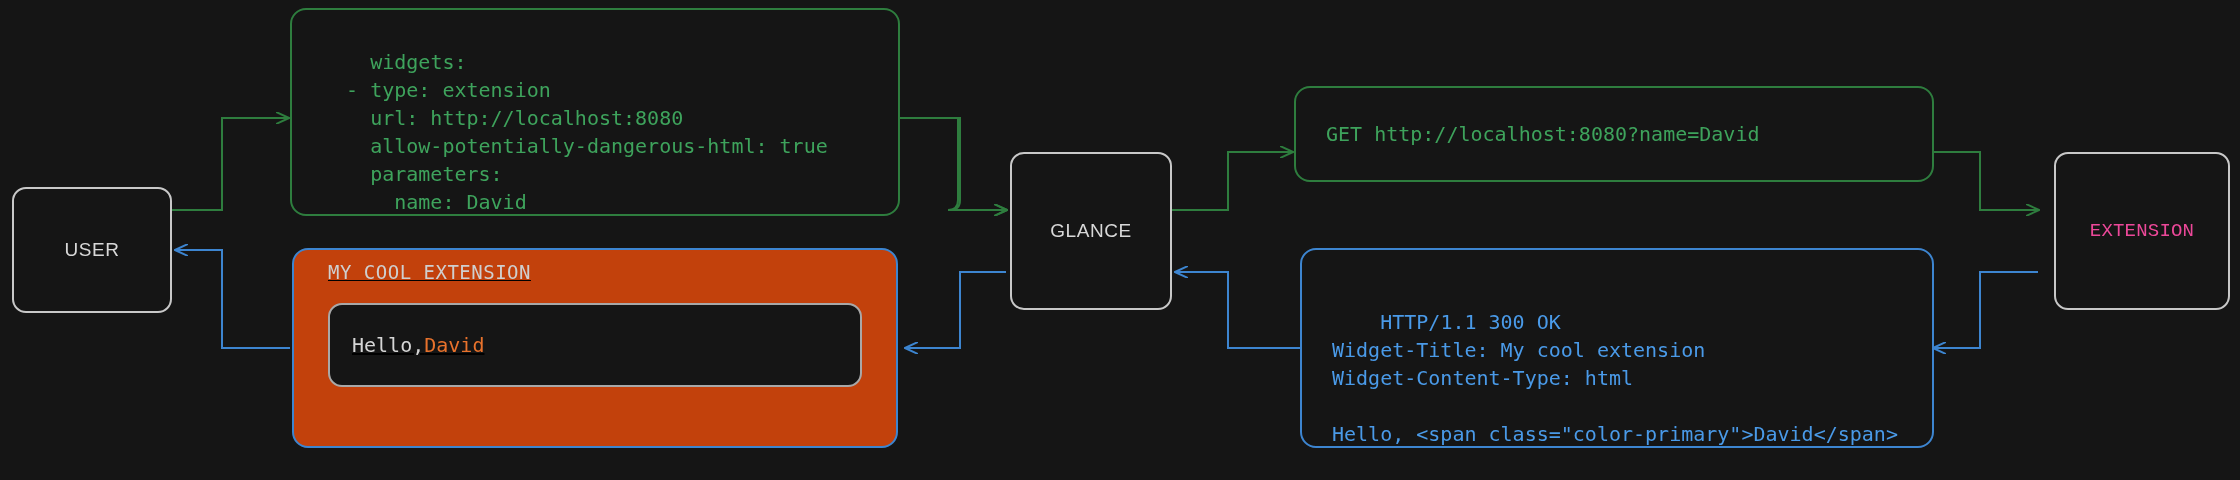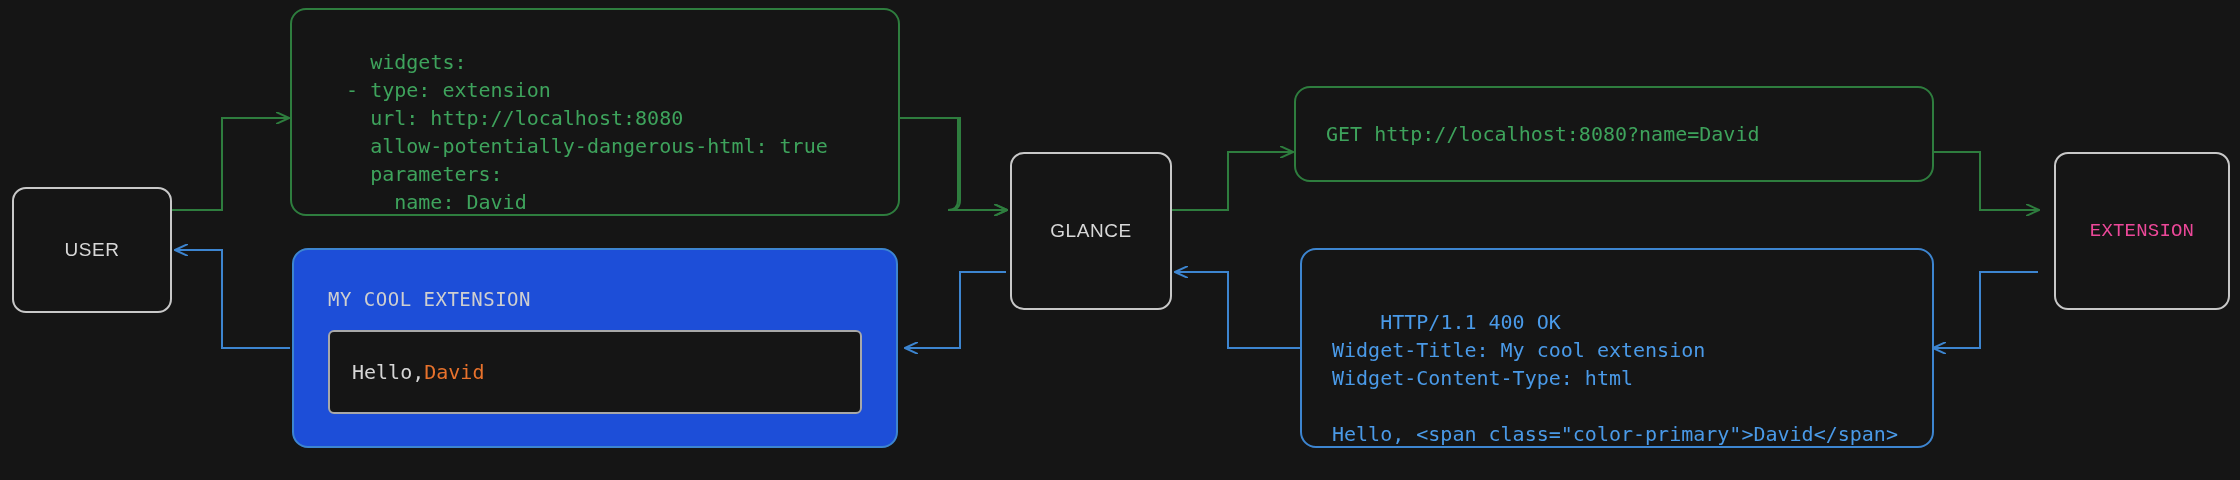--- a/index.html
+++ b/index.html
@@ -65,34 +65,35 @@
   }
   .codebox.centered {
     display: flex;
     align-items: center;
   }
   .widgetbox {
     position: absolute;
     box-sizing: border-box;
     border: 2px solid #3d85d0;
     border-radius: 16px;
-    background: #1d4ed8;
-    padding: 38px 34px;
+    background: #c2410c;
+    padding: 11px 34px;
+    text-decoration: underline;
   }
   .widget-title {
     font-family: "DejaVu Sans Mono", "Liberation Mono", monospace;
     font-size: 19px;
     color: #cfcfcf;
     letter-spacing: 0.5px;
     margin-bottom: 20px;
   }
   .widget-inner {
     box-sizing: border-box;
     border: 2px solid #a8a8a8;
-    border-radius: 6px;
+    border-radius: 14px;
     background: #151515;
     padding: 26px 22px;
     min-height: 84px;
     display: flex;
     align-items: center;
     font-family: "DejaVu Sans Mono", "Liberation Mono", monospace;
     font-size: 20px;
     color: #d6d6d6;
   }
   .accent-name { color: #e8722c; }
@@ -150,21 +151,21 @@
     allow-potentially-dangerous-html: true
     parameters:
       name: David</span>
   </div>
 
   <div class="codebox green centered" style="left:1294px; top:86px; width:640px; height:96px;align-items:center;">
     <span>GET http://localhost:8080?name=David</span>
   </div>
 
   <div class="codebox blue" style="left:1300px; top:248px; width:634px; height:200px; padding-top:30px;">
-    <span>HTTP/1.1 400 OK
+    <span>HTTP/1.1 300 OK
 Widget-Title: My cool extension
 Widget-Content-Type: html</span><span class="blank-line"></span><span>Hello, &lt;span class="color-primary"&gt;David&lt;/span&gt;</span>
   </div>
 
   <div class="widgetbox" style="left:292px; top:248px; width:606px; height:200px;">
     <div class="widget-title">MY COOL EXTENSION</div>
     <div class="widget-inner">
       <span>Hello, </span>
         <span class="accent-name">David</span>
     </div>

